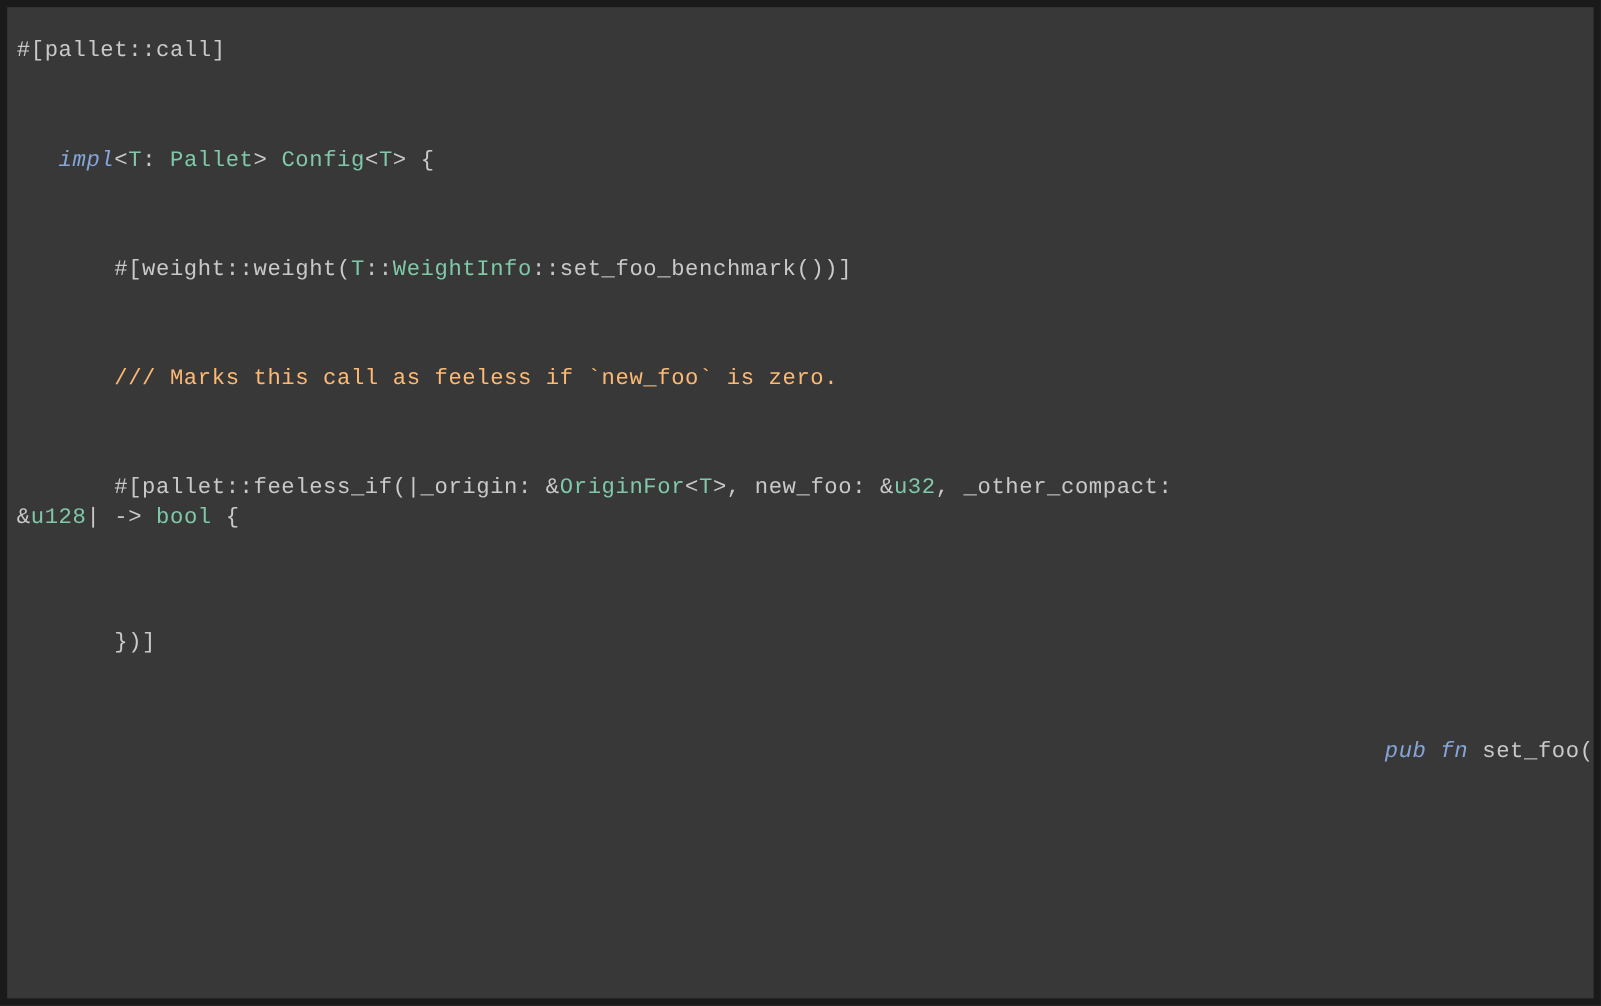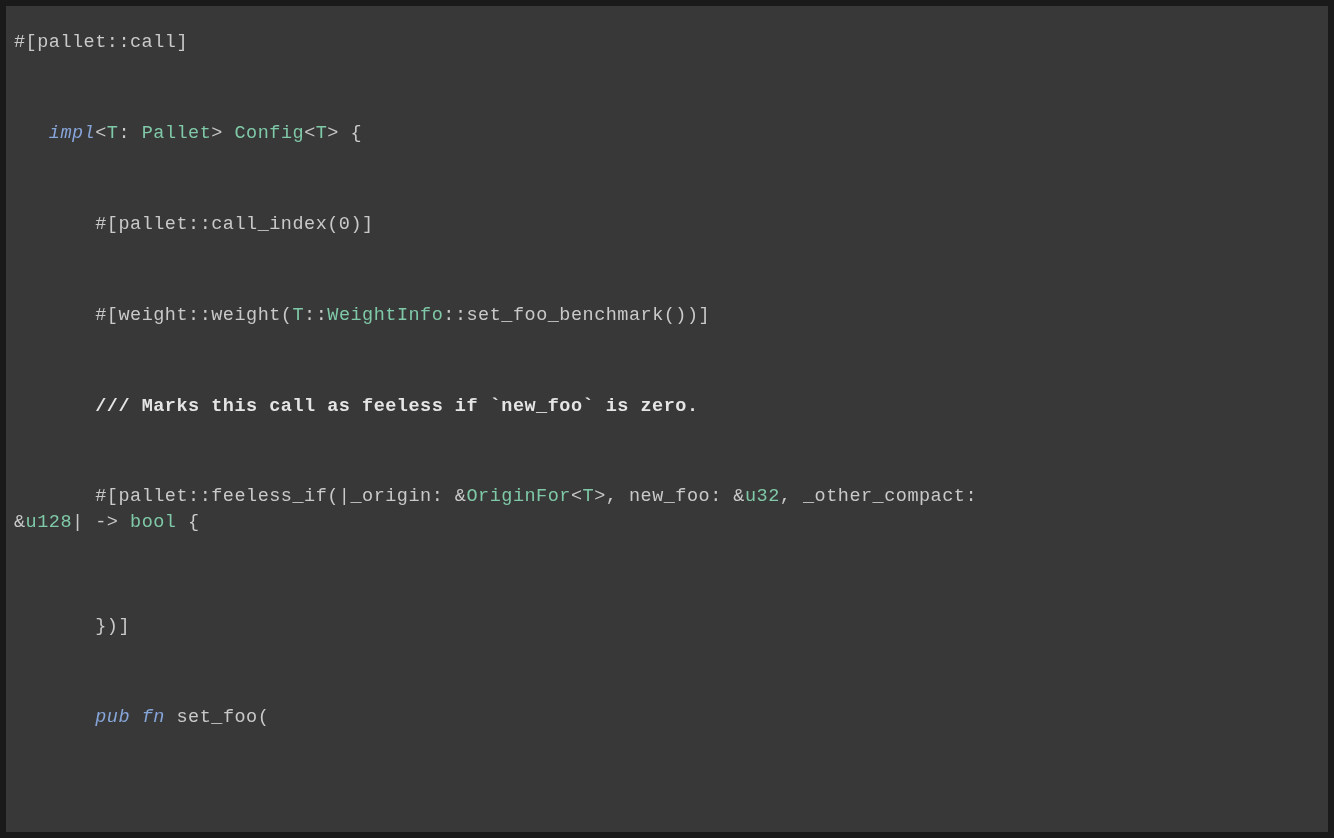--- a/index.html
+++ b/index.html
@@ -25,42 +25,42 @@
     }
     .line {
       color: #c9c9c9;
       white-space: pre-wrap;
       word-wrap: break-word;
       margin-bottom: 65px;
       letter-spacing: 0.5px;
     }
     .line:last-child {
       margin-bottom: 0;
+      text-align: right;
     }
     .wrapped-line {
       margin-bottom: 32px;
     }
     .wrapped-continuation {
       margin-top: -32px;
       margin-bottom: 78px;
     }
     .kw-blue { color: #86a5d9; font-style: italic; }
     .type-green { color: #7fc9a8; }
-    .comment { color: #e5e5e5; font-weight: bold; }
+    .comment { color: #fdba74; }
   </style>
 </head>
 <body>
 
 <div class="code-container">
 
   <div class="line"><span>#[pallet::call]</span></div>
 
   <div class="line"><span>   </span><span class="kw-blue">impl</span><span>&lt;</span><span class="type-green">T</span><span>: </span><span class="type-green">Pallet</span><span>&gt; </span><span class="type-green">Config</span><span>&lt;</span><span class="type-green">T</span><span>&gt; {</span></div>
 
-  <div class="line"><span>       </span><span>#[pallet::call_index(0)]</span></div>
 
   <div class="line"><span>       </span><span>#[weight::weight(</span><span class="type-green">T</span><span>::</span><span class="type-green">WeightInfo</span><span>::set_foo_benchmark())]</span></div>
 
   <div class="line"><span>       </span><span class="comment">/// Marks this call as feeless if `new_foo` is zero.</span></div>
 
   <div class="line wrapped-line"><span>       </span><span>#[pallet::feeless_if(|_origin: &amp;</span><span class="type-green">OriginFor</span><span>&lt;</span><span class="type-green">T</span><span>&gt;, new_foo: &amp;</span><span class="type-green">u32</span><span>, _other_compact: </span></div>
 
   <div class="line wrapped-continuation"><span>&amp;</span><span class="type-green">u128</span><span>| -&gt; </span><span class="type-green">bool</span><span> {</span></div>
 
 

